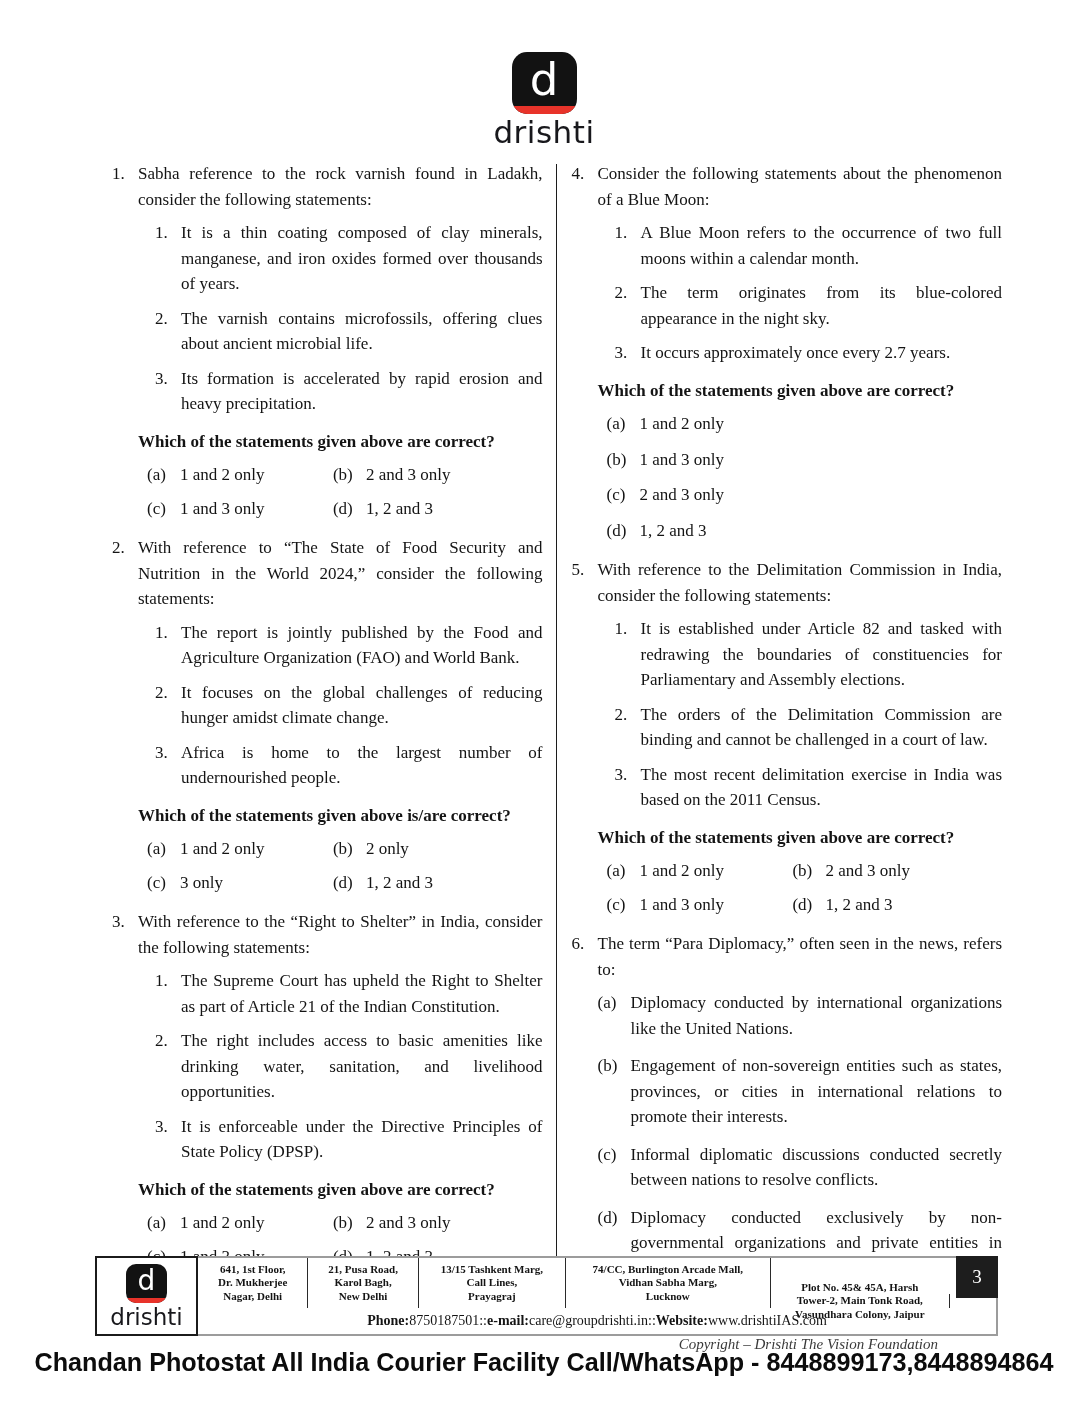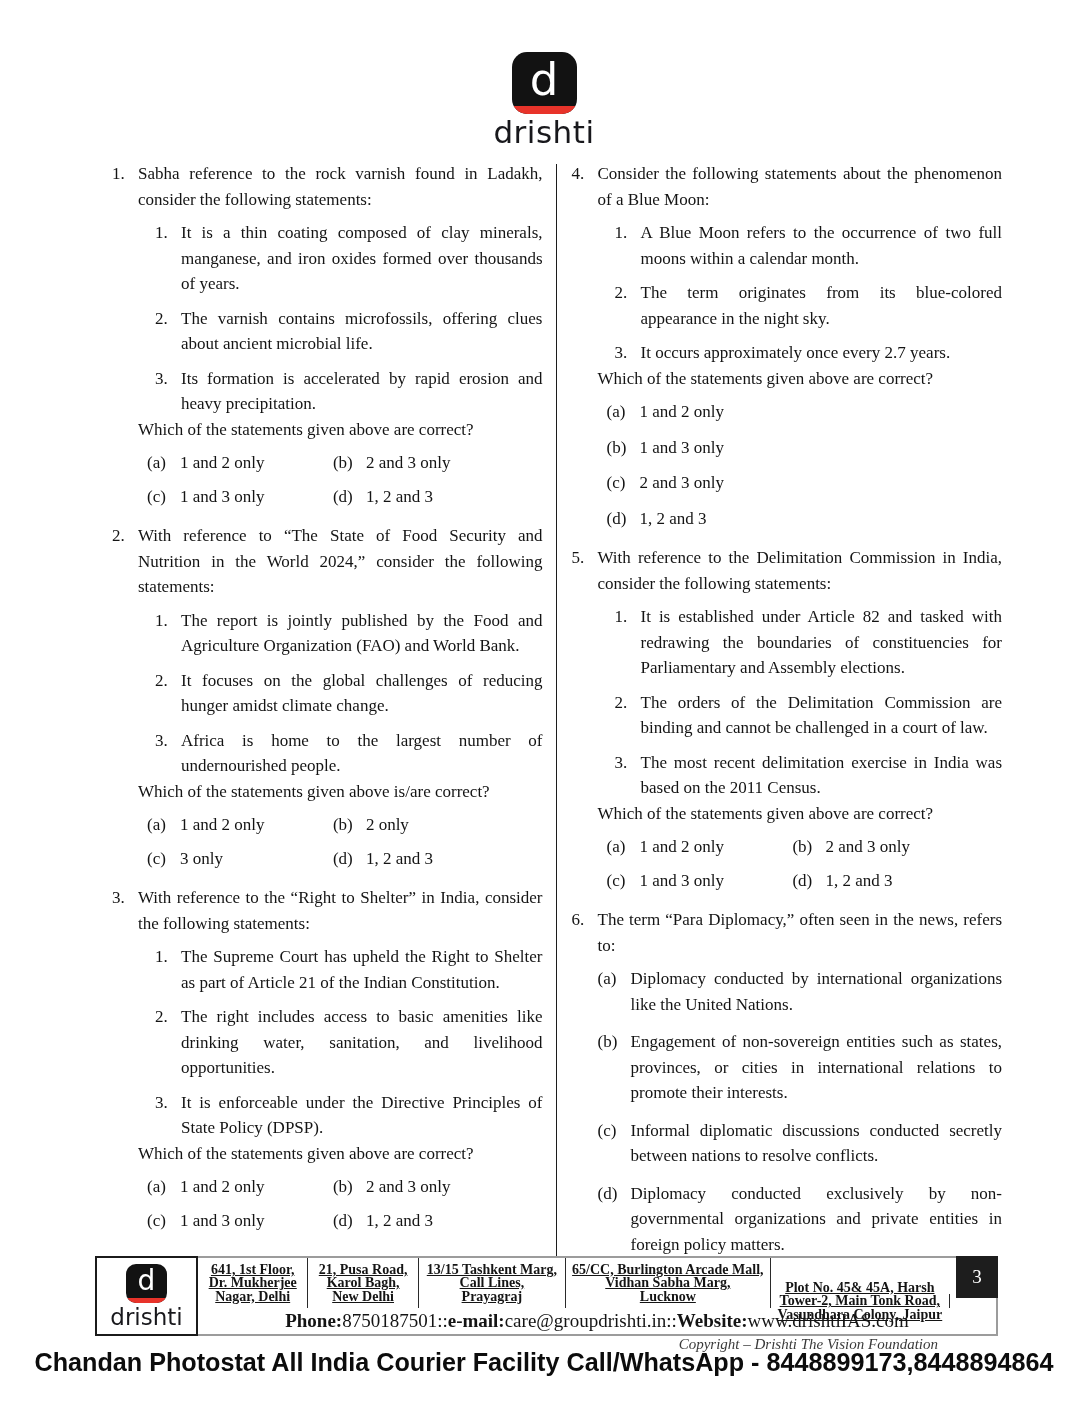--- a/index.html
+++ b/index.html
@@ -58,21 +58,21 @@
   .q-num { width: 26px; flex-shrink: 0; }
   .q-intro { flex: 1; text-align: justify; }
   .q-statements {
     margin-top: 8px;
     padding-left: 43px;
     display: flex; flex-direction: column; gap: 9px;
   }
   .statement { display: flex; }
   .s-num { width: 26px; flex-shrink: 0; }
   .s-text { flex: 1; text-align: justify; }
-  .q-stem { margin-top: 0; padding-left: 26px; }
+  .q-stem { margin-top: 12px; padding-left: 26px; font-weight: bold; }
   .q-options { margin-top: 8px; }
   .q-options.grid {
     display: grid;
     grid-template-columns: 47% 53%;
     row-gap: 8px;
     padding-left: 35px;
   }
   .q-options.stack {
     display: flex; flex-direction: column; gap: 10px;
     padding-left: 35px;
@@ -123,36 +123,36 @@
     color: #18181c;
   }
   .footer-right { flex: 1; display: flex; flex-direction: column; }
   .addr-row {
     display: flex;
     height: 50px;
     padding-right: 46px;
   }
   .addr {
     font-weight: bold;
-    font-size: 14px; line-height: 13.5px;
+    font-size: 11px; line-height: 13.5px;
     text-align: center;
     padding: 2px 3px;
     border-right: 1px solid #2a2a2a;
-    display: flex; flex-direction: column; justify-content: center; text-decoration: underline;
+    display: flex; flex-direction: column; justify-content: center;
   }
   .addr:nth-child(1) { flex: 90; }
   .addr:nth-child(2) { flex: 90; }
   .addr:nth-child(3) { flex: 122; }
   .addr:nth-child(4) { flex: 172; }
   .addr:nth-child(5) { flex: 150; margin-top: 36px; }
   .addr:nth-child(6) { flex: 130; border-right: none; }
   .contact-line {
     flex: 1;
     display: flex; align-items: center; justify-content: center;
-    font-size: 19px;
+    font-size: 14px;
     white-space: pre;
   }
   .contact-line b { font-weight: bold; }
   .page-num {
     position: absolute;
     top: -2px; right: -2px;
     width: 42px; height: 42px;
     background: #1d1d1d;
     color: #fff;
     font-size: 19px;
@@ -472,21 +472,21 @@
             <div>21, Pusa Road,</div>
             <div>Karol Bagh,</div>
             <div>New Delhi</div>
           </div>
           <div class="addr">
             <div>13/15 Tashkent Marg,</div>
             <div>Call Lines,</div>
             <div>Prayagraj</div>
           </div>
           <div class="addr">
-            <div>65/CC, Burlington Arcade Mall,</div>
+            <div>74/CC, Burlington Arcade Mall,</div>
             <div>Vidhan Sabha Marg,</div>
             <div>Lucknow</div>
           </div>
           <div class="addr">
             <div>Plot No. 45&amp; 45A, Harsh</div>
             <div>Tower-2, Main Tonk Road,</div>
             <div>Vasundhara Colony, Jaipur</div>
           </div>
         </div>
       <div class="contact-line"><b>Phone:</b> <span>8750187501</span> <span>::</span> <b>e-mail:</b> <span>care@groupdrishti.in</span> <span>::</span> <b>Website:</b> <span>www.drishtiIAS.com</span></div>

